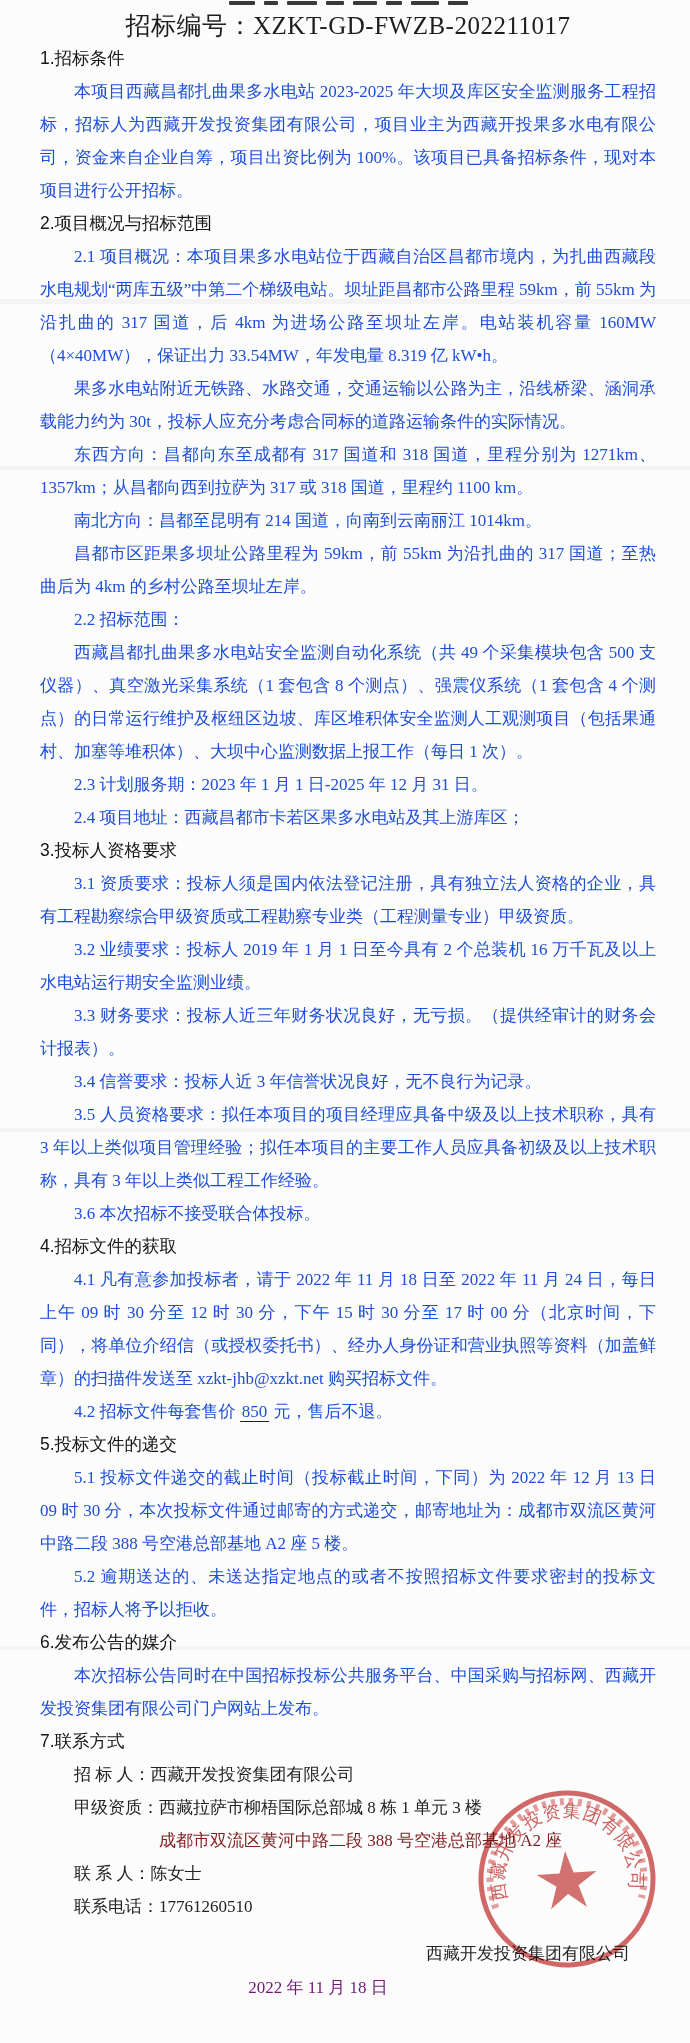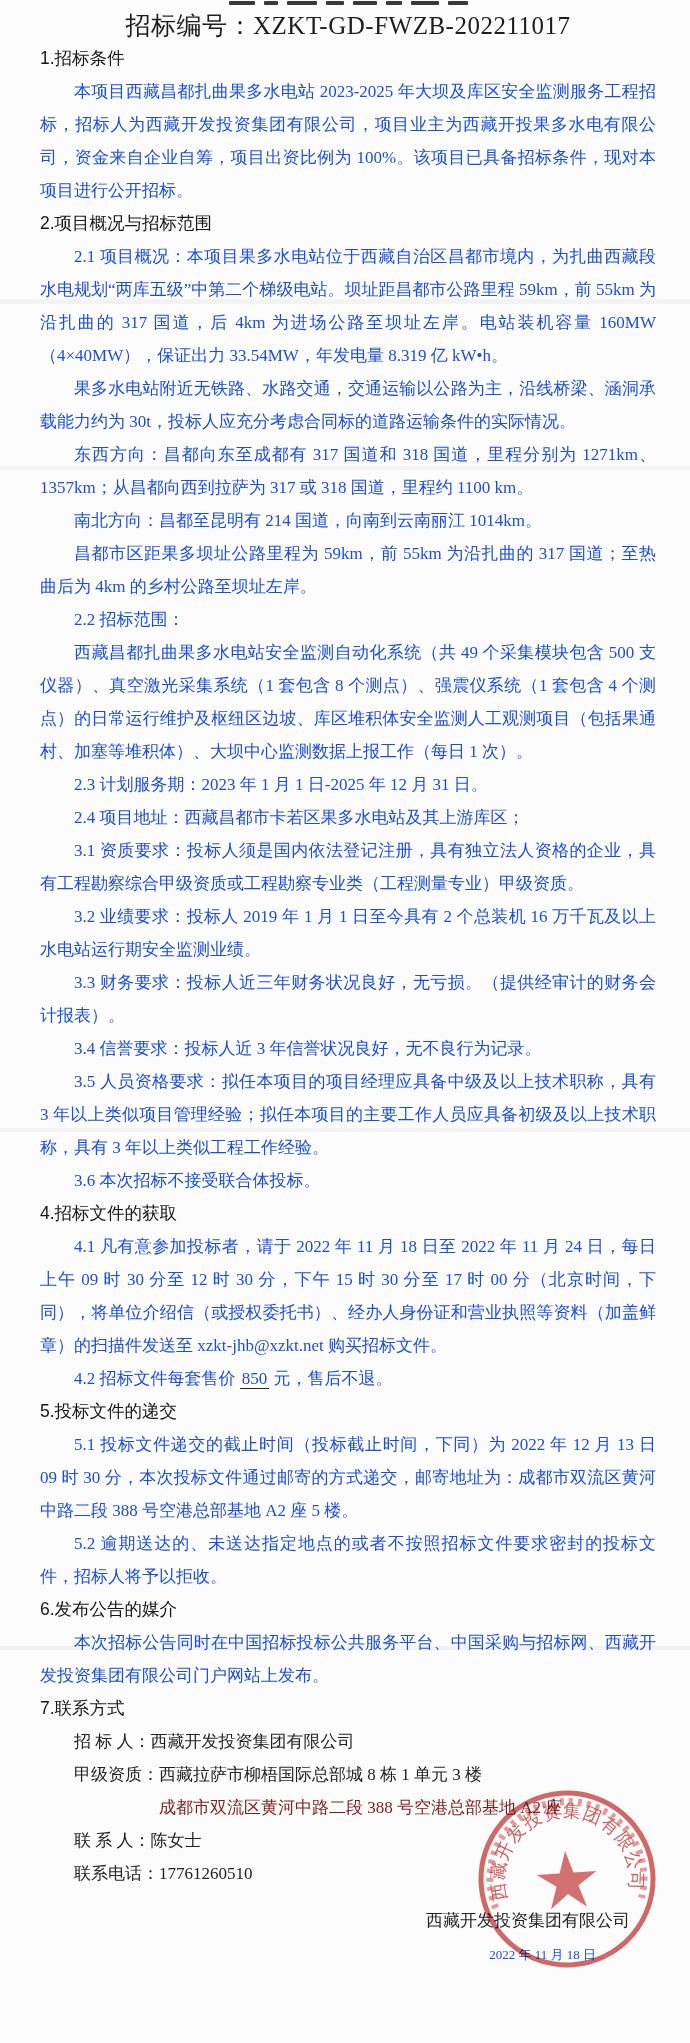--- a/index.html
+++ b/index.html
@@ -28,21 +28,21 @@
   }
   .para{
     font-size:17px;line-height:33px;text-align:justify;text-indent:2em;
     margin:0;color:#1d4ed8;
   }
   .para .u{border-bottom:1.5px solid #222;padding:0 2px;}
   .contact{font-size:17px;line-height:33px;text-indent:2em;color:#232323;}
   .contact-cont{font-size:17px;line-height:33px;padding-left:7em;color:#7f1d1d;}
   .signature{margin-top:14px;text-align:right;padding-right:26px;}
   .sig-company{font-size:17px;line-height:34px;color:#232323;}
-  .sig-date{font-size:13px;line-height:34px;padding-right:34px;color:#1d4ed8;}
+  .sig-date{font-size:17px;line-height:34px;padding-right:34px;color:#701a75;text-align:center;}
   .stamp{
     position:absolute;left:474px;top:1783px;width:186px;height:192px;
     mix-blend-mode:multiply;opacity:.92;transform:rotate(-4deg);
     pointer-events:none;
   }
 </style>
 </head>
 <body>
 
 <div class="scan-band" style="top:299px;height:5px;"></div>
@@ -71,20 +71,21 @@
       <div class="sec-heading">2.项目概况与招标范围</div>
       <div class="para">2.1 项目概况：本项目果多水电站位于西藏自治区昌都市境内，为扎曲西藏段水电规划“两库五级”中第二个梯级电站。坝址距昌都市公路里程 59km，前 55km 为沿扎曲的 317 国道，后 4km 为进场公路至坝址左岸。电站装机容量 160MW（4×40MW），保证出力 33.54MW，年发电量 8.319 亿 kW•h。</div>
       <div class="para">果多水电站附近无铁路、水路交通，交通运输以公路为主，沿线桥梁、涵洞承载能力约为 30t，投标人应充分考虑合同标的道路运输条件的实际情况。</div>
       <div class="para">东西方向：昌都向东至成都有 317 国道和 318 国道，里程分别为 1271km、1357km；从昌都向西到拉萨为 317 或 318 国道，里程约 1100 km。</div>
       <div class="para">南北方向：昌都至昆明有 214 国道，向南到云南丽江 1014km。</div>
       <div class="para">昌都市区距果多坝址公路里程为 59km，前 55km 为沿扎曲的 317 国道；至热曲后为 4km 的乡村公路至坝址左岸。</div>
       <div class="para">2.2 招标范围：</div>
       <div class="para">西藏昌都扎曲果多水电站安全监测自动化系统（共 49 个采集模块包含 500 支仪器）、真空激光采集系统（1 套包含 8 个测点）、强震仪系统（1 套包含 4 个测点）的日常运行维护及枢纽区边坡、库区堆积体安全监测人工观测项目（包括果通村、加塞等堆积体）、大坝中心监测数据上报工作（每日 1 次）。</div>
       <div class="para">2.3 计划服务期：2023 年 1 月 1 日-2025 年 12 月 31 日。</div>
       <div class="para">2.4 项目地址：西藏昌都市卡若区果多水电站及其上游库区；</div>
+      <div class="sec-heading">3.投标人资格要求</div>
       <div class="para">3.1 资质要求：投标人须是国内依法登记注册，具有独立法人资格的企业，具有工程勘察综合甲级资质或工程勘察专业类（工程测量专业）甲级资质。</div>
       <div class="para">3.2 业绩要求：投标人 2019 年 1 月 1 日至今具有 2 个总装机 16 万千瓦及以上水电站运行期安全监测业绩。</div>
       <div class="para">3.3 财务要求：投标人近三年财务状况良好，无亏损。（提供经审计的财务会计报表）。</div>
       <div class="para">3.4 信誉要求：投标人近 3 年信誉状况良好，无不良行为记录。</div>
       <div class="para">3.5 人员资格要求：拟任本项目的项目经理应具备中级及以上技术职称，具有 3 年以上类似项目管理经验；拟任本项目的主要工作人员应具备初级及以上技术职称，具有 3 年以上类似工程工作经验。</div>
       <div class="para">3.6 本次招标不接受联合体投标。</div>
       <div class="sec-heading">4.招标文件的获取</div>
       <div class="para">4.1 凡有意参加投标者，请于 2022 年 11 月 18 日至 2022 年 11 月 24 日，每日上午 09 时 30 分至 12 时 30 分，下午 15 时 30 分至 17 时 00 分（北京时间，下同），将单位介绍信（或授权委托书）、经办人身份证和营业执照等资料（加盖鲜章）的扫描件发送至 xzkt-jhb@xzkt.net 购买招标文件。</div>
       <div class="para"><span>4.2 招标文件每套售价 </span><span class="u">850</span><span> 元，售后不退。</span></div>
       <div class="sec-heading">5.投标文件的递交</div>

